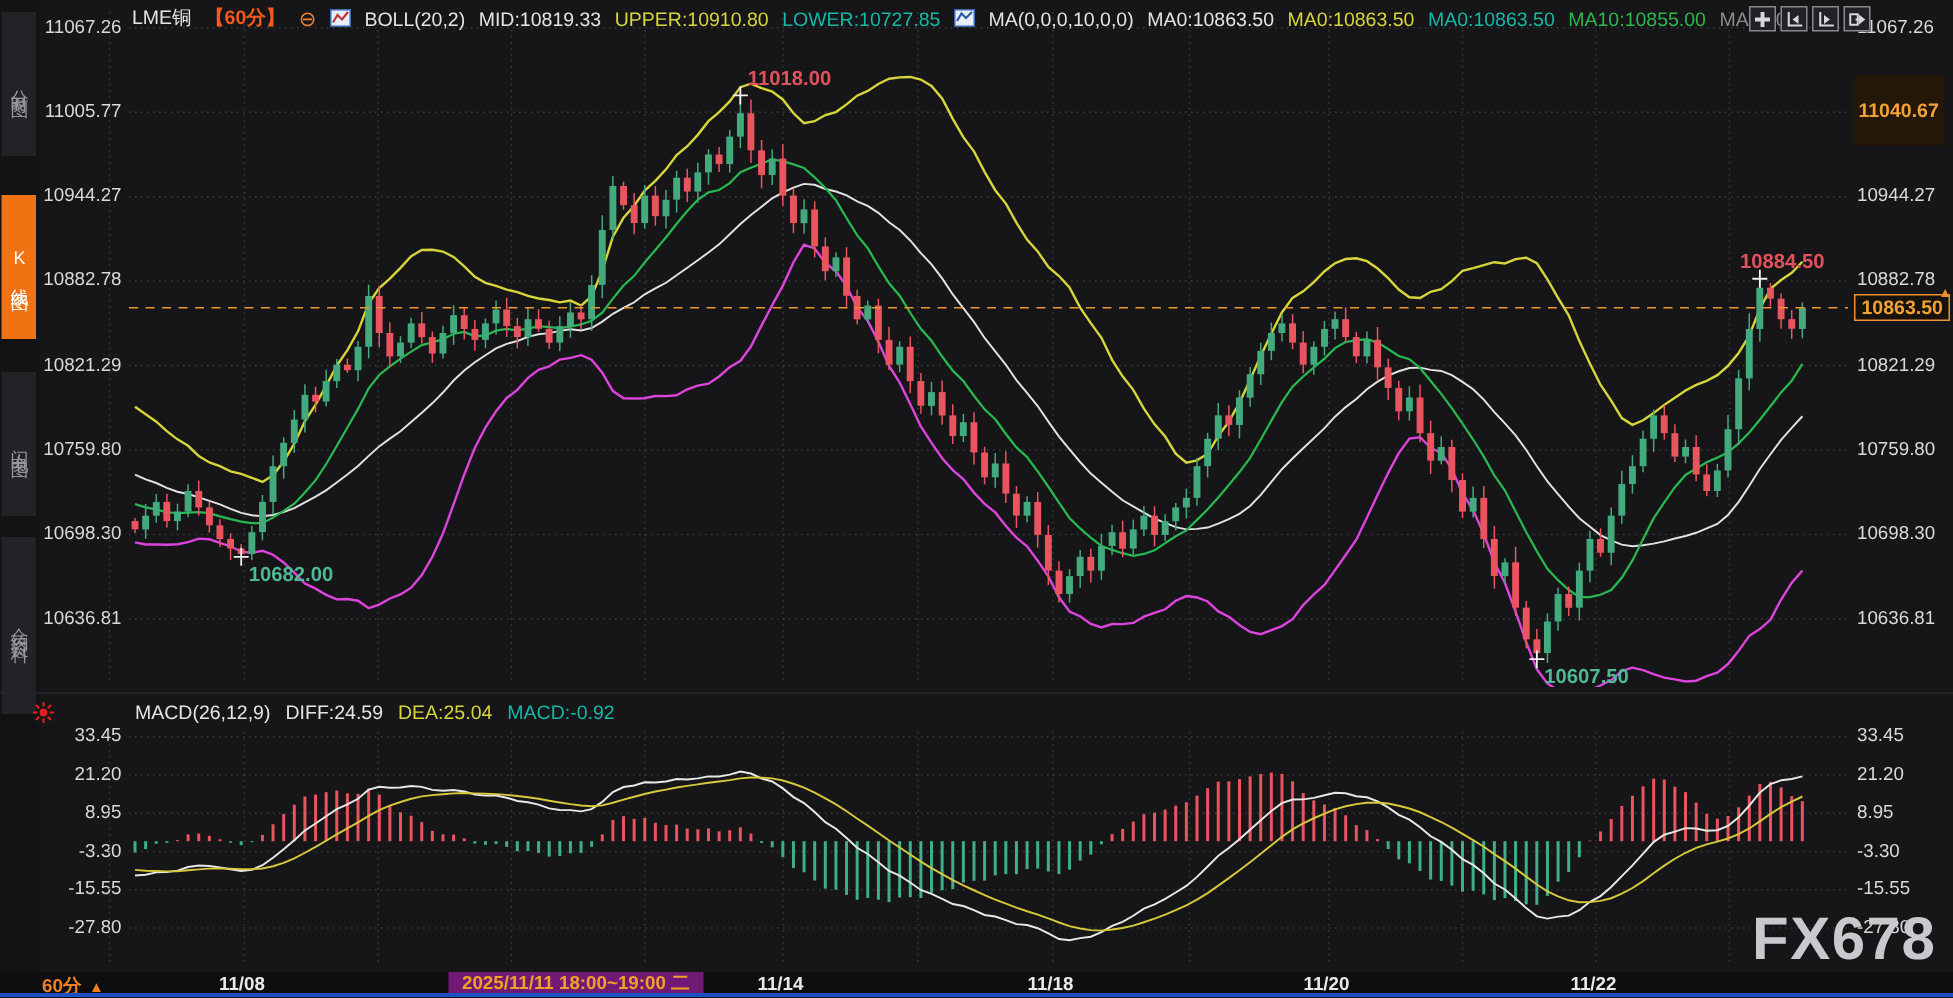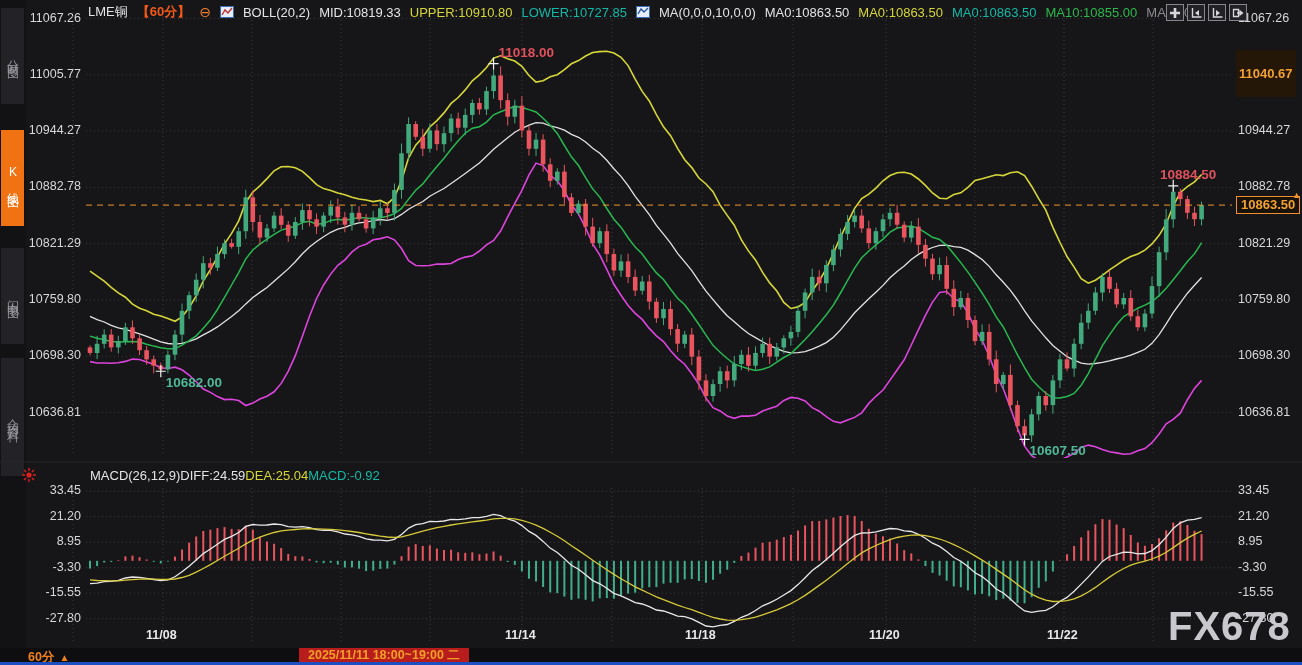--- a/index.html
+++ b/index.html
@@ -7,21 +7,21 @@
        font-family:"Liberation Sans",sans-serif;-webkit-font-smoothing:antialiased;}
   
   .sidebar{position:absolute;left:0;top:0;width:26px;height:648px;background:#121215;}
   .side-tab{position:absolute;left:1px;width:23px;display:flex;align-items:center;justify-content:center;
             writing-mode:vertical-rl;text-orientation:upright;letter-spacing:4px;font-size:12px;
             color:#96969c;background:#232327;cursor:pointer;}
   .side-tab.active{background:#f07212;color:#fff;}
   
   .legend{position:absolute;left:88px;top:3px;height:18px;display:flex;align-items:center;gap:9px;
           font-size:13px;color:#dcdcdf;white-space:nowrap;z-index:5;}
-  .macd-legend{position:absolute;left:90px;top:467px;height:16px;display:flex;align-items:center;
+  .macd-legend{position:absolute;left:90px;top:467px;height:16px;display:flex;gap:10px;
           font-size:13px;color:#dcdcdf;white-space:nowrap;z-index:5;}
   .c-white{color:#e4e4e6}.c-yellow{color:#d6d63a}.c-magenta{color:#14b8a6}.c-green{color:#2db84d}
   .c-gray{color:#8b8b90}.c-orangered{color:#f4591c;font-weight:bold}
   .minus-icon{color:#f08030;font-size:14px;line-height:14px;}
   .ind-icon{display:inline-block;width:14px;height:12px;}
   
   .tr-icons{position:absolute;left:1166px;top:4px;display:flex;gap:3px;z-index:6;}
   .tr-icon{width:16px;height:15px;border:1px solid #86868c;background:#222226;display:flex;
            align-items:center;justify-content:center;cursor:pointer;}
   
@@ -30,25 +30,25 @@
   #left-axis .yl{right:3px;}
   #right-axis{position:absolute;left:1236px;top:0;width:66px;height:665px;}
   #right-axis .yl{left:2px;}
   .hi-label{position:absolute;left:0;font-size:13px;font-weight:bold;color:#f2a132;background:#241708;
             padding:15px 3px;line-height:17px;z-index:4;}
   .last-box{position:absolute;left:0;font-size:13px;font-weight:bold;color:#f2a132;background:#17120a;
             border:1px solid #f09030;padding:0 4px;line-height:16px;z-index:4;}
   .last-box .flag{position:absolute;right:-2px;top:-10px;color:#f09030;font-size:9px;}
   
   .bottom-bar{position:absolute;left:0;top:648px;width:1302px;height:14px;background:#0e0e11;z-index:5;}
-  .xl{position:absolute;top:628px;font-size:12.5px;font-weight:bold;color:#e9e9ec;z-index:6;}
+  .xl{position:absolute;top:649px;font-size:12.5px;font-weight:bold;color:#e9e9ec;z-index:6;}
   .period-sel{position:absolute;left:28px;top:649px;font-size:12.5px;font-weight:bold;color:#f08020;
               z-index:6;cursor:pointer;text-align:right;}
   .period-sel .arr{font-size:10px;margin-left:5px;}
-  .time-hl{position:absolute;left:299px;top:648px;height:15px;line-height:15px;background:#b91c1c;
+  .time-hl{position:absolute;left:299px;top:648px;height:15px;line-height:15px;background:#701a75;
            color:#f0a028;font-size:12.5px;font-weight:bold;padding:0 9px;z-index:6;}
   .blue-strip{position:absolute;left:0;top:662px;width:1302px;height:3px;background:#1e4fc2;z-index:7;}
   .watermark{position:absolute;left:1168px;top:604px;font-size:40px;color:#cscscf;color:#c9c9cd;
              letter-spacing:1px;z-index:4;font-weight:bold;}
   #chart-layer{position:absolute;left:0;top:0;z-index:2;}
   .burst-icon{position:absolute;left:21px;top:467px;width:16px;height:16px;z-index:5;cursor:pointer;}
 </style>
 </head>
 <body>
 

